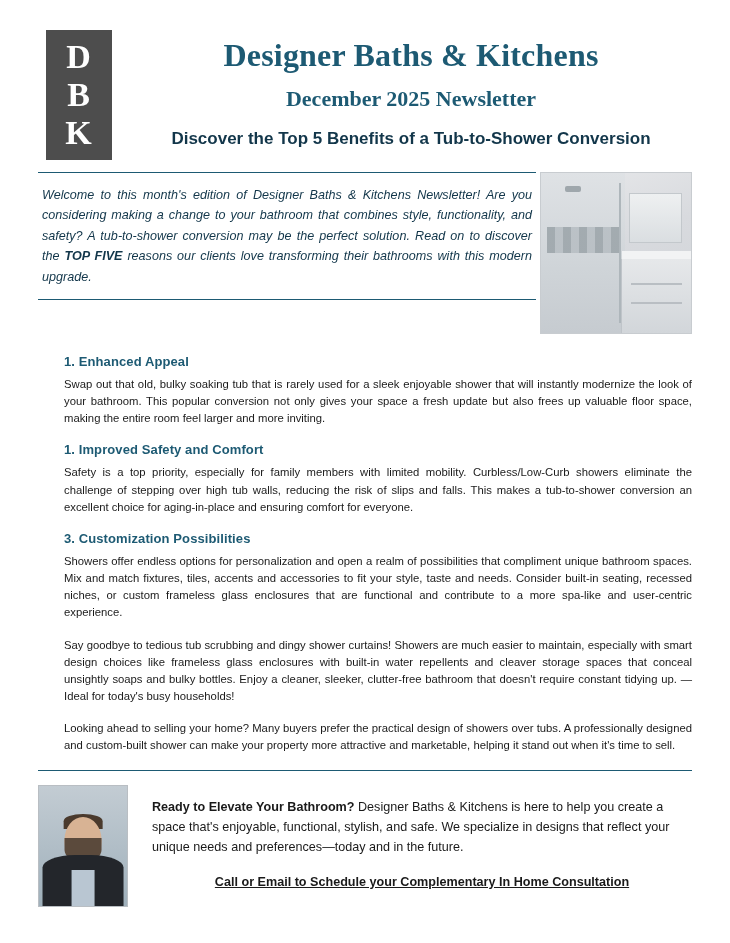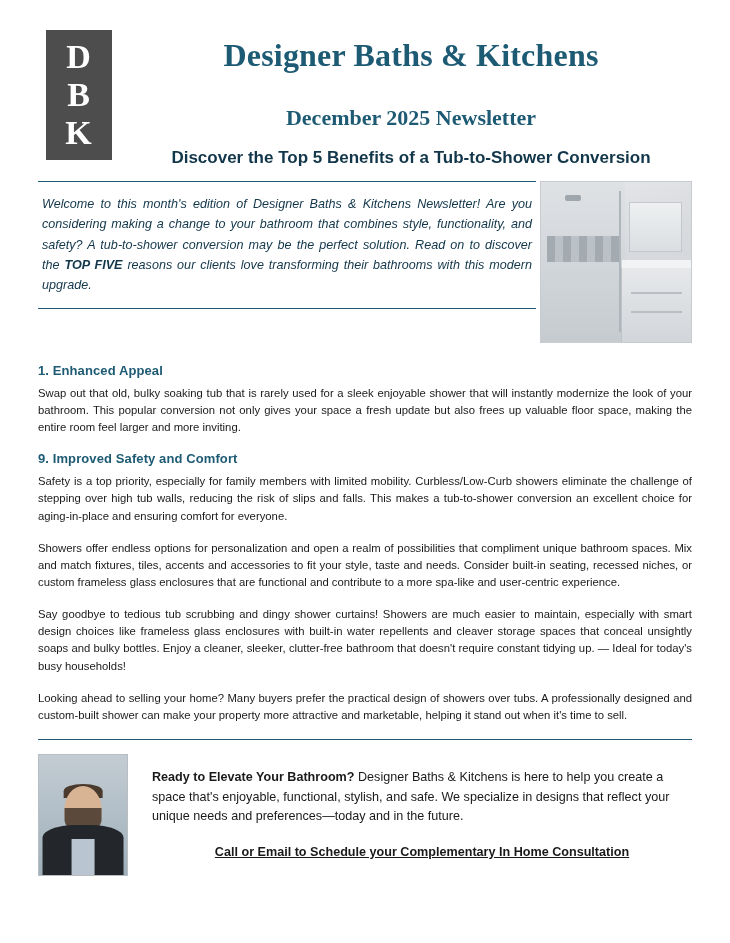--- a/index.html
+++ b/index.html
@@ -56,21 +56,21 @@
     font-size: 32px;
     color: #1d5a73;
     letter-spacing: 0.2px;
     line-height: 1.1;
   }
   .issue {
     font-family: "Liberation Serif", serif;
     font-weight: bold;
     font-size: 22px;
     color: #1d5a73;
-    margin-top: 33px;
+    margin-top: 14px;
     line-height: 1.1;
   }
   .subhead {
     font-family: "Liberation Sans", sans-serif;
     font-weight: bold;
     font-size: 17px;
     color: #12364a;
     margin-top: 18px;
     line-height: 1.2;
   }
@@ -149,20 +149,21 @@
     position: absolute; right: 6%; width: 34%; height: 2px; background: #b9bec3;
   }
   .hero .head {
     position: absolute; left: 16%; top: 8%; width: 16px; height: 6px;
     background: #9fa7ac; border-radius: 2px;
   }
 
   
   .sections {
     margin-top: 20px;
+    margin-left: 26px;
   }
   .section {
     margin-bottom: 15px;
   }
   .section h3 {
     margin: 0 0 7px 0;
     font-size: 13px;
     font-weight: bold;
     color: #1d5a73;
     letter-spacing: .1px;
@@ -272,25 +273,26 @@
   </div>
 
   <div class="sections">
 
     <div class="section">
       <h3>1. Enhanced Appeal</h3>
       <p>Swap out that old, bulky soaking tub that is rarely used for a sleek enjoyable shower that will instantly modernize the look of your bathroom. This popular conversion not only gives your space a fresh update but also frees up valuable floor space, making the entire room feel larger and more inviting.</p>
     </div>
 
     <div class="section">
-      <h3>9. Improved Safety and Comfort</h3>
+      <h3>1. Improved Safety and Comfort</h3>
       <p>Safety is a top priority, especially for family members with limited mobility. Curbless/Low-Curb showers eliminate the challenge of stepping over high tub walls, reducing the risk of slips and falls. This makes a tub-to-shower conversion an excellent choice for aging-in-place and ensuring comfort for everyone.</p>
     </div>
 
     <div class="section">
+      <h3>3. Customization Possibilities</h3>
       <p>Showers offer endless options for personalization and open a realm of possibilities that compliment unique bathroom spaces. Mix and match fixtures, tiles, accents and accessories to fit your style, taste and needs. Consider built-in seating, recessed niches, or custom frameless glass enclosures that are functional and contribute to a more spa-like and user-centric experience.</p>
     </div>
 
     <div class="section">
       <p>Say goodbye to tedious tub scrubbing and dingy shower curtains! Showers are much easier to maintain, especially with smart design choices like frameless glass enclosures with built-in water repellents and cleaver storage spaces that conceal unsightly soaps and bulky bottles. Enjoy a cleaner, sleeker, clutter-free bathroom that doesn't require constant tidying up. — Ideal for today's busy households!</p>
     </div>
 
     <div class="section">
       <p>Looking ahead to selling your home? Many buyers prefer the practical design of showers over tubs. A professionally designed and custom-built shower can make your property more attractive and marketable, helping it stand out when it's time to sell.</p>
     </div>

